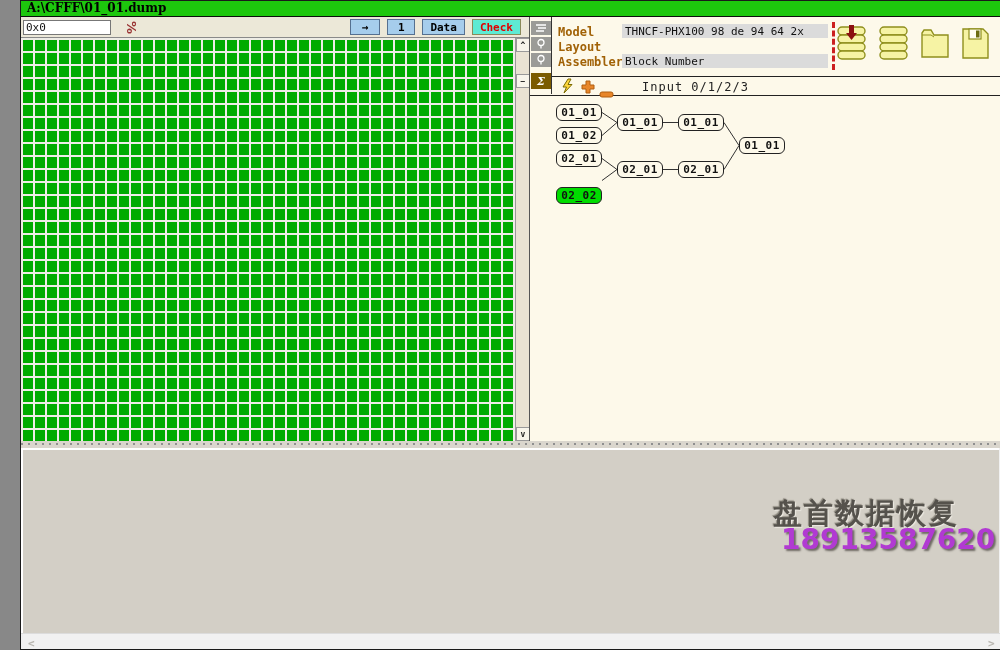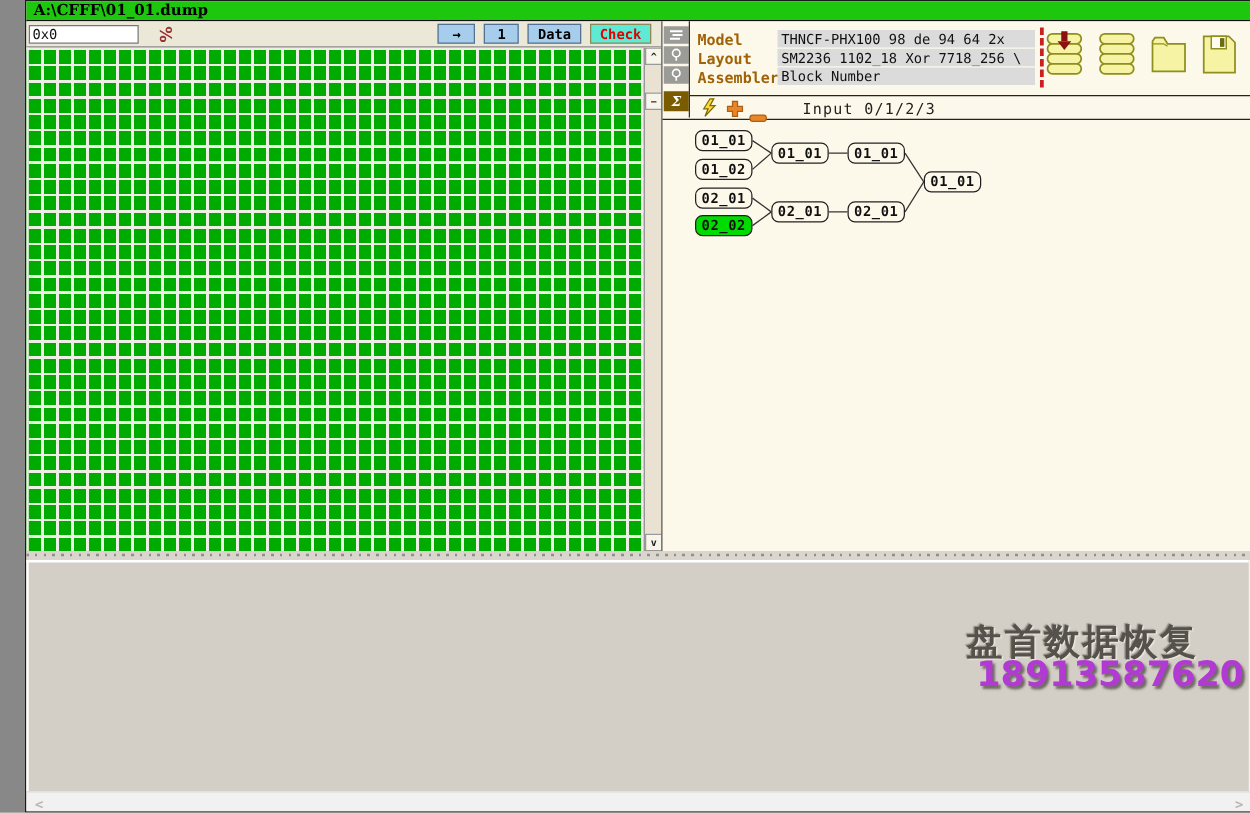--- a/index.html
+++ b/index.html
@@ -170,21 +170,20 @@
     <div class="mini-icon sigma" style="top:56px;">
       <span>Σ</span>
     </div>
     <div class="icon-col-line"></div>
 
     <span class="fld-label" style="top:8px;">Model</span>
     <span class="fld-label" style="top:23px;">Layout</span>
     <span class="fld-label" style="top:38px;">Assembler</span>
 
     <div class="fld-value" style="top:7px;">THNCF-PHX100  98 de 94 64  2x</div>
-    <div class="fld-value" style="top:22px;">SM2236 1102_18 Xor 7718_256 \</div>
     <div class="fld-value" style="top:37px;">Block Number</div>
 
     <div class="red-sep"></div>
 
     <div class="tool-btn" style="left:306px;">
       <svg width="32" height="38">
         <g fill="#f6f3a4" stroke="#8f8f1d" stroke-width="1.4">
           <rect x="2" y="3" width="27" height="8" rx="4"></rect>
           <rect x="2" y="11" width="27" height="8" rx="4"></rect>
           <rect x="2" y="19" width="27" height="8" rx="4"></rect>
@@ -248,21 +247,21 @@
         <line x1="73" y1="63.5" x2="88" y2="74.5" stroke="#333" stroke-width="1"></line>
         <line x1="73" y1="85.5" x2="88" y2="74.5" stroke="#333" stroke-width="1"></line>
         <line x1="134" y1="27.5" x2="149" y2="27.5" stroke="#333" stroke-width="1"></line>
         <line x1="134" y1="74.5" x2="149" y2="74.5" stroke="#333" stroke-width="1"></line>
         <line x1="195" y1="27.5" x2="210" y2="50.5" stroke="#333" stroke-width="1"></line>
         <line x1="195" y1="74.5" x2="210" y2="50.5" stroke="#333" stroke-width="1"></line>
       </svg>
       <div class="dnode" style="left: 27px; top: 9px;">01_01</div>
       <div class="dnode" style="left: 27px; top: 32px;">01_02</div>
       <div class="dnode" style="left: 27px; top: 55px;">02_01</div>
-      <div class="dnode hl" style="left: 27px; top: 77px;">02_02</div>
+      <div class="dnode hl" style="left: 27px; top: 92px;">02_02</div>
       <div class="dnode" style="left: 88px; top: 19px;">01_01</div>
       <div class="dnode" style="left: 88px; top: 66px;">02_01</div>
       <div class="dnode" style="left: 149px; top: 19px;">01_01</div>
       <div class="dnode" style="left: 149px; top: 66px;">02_01</div>
       <div class="dnode" style="left: 210px; top: 42px;">01_01</div>
     </div>
 
   <div class="splitter">
       <div class="dots"></div>
     </div>

